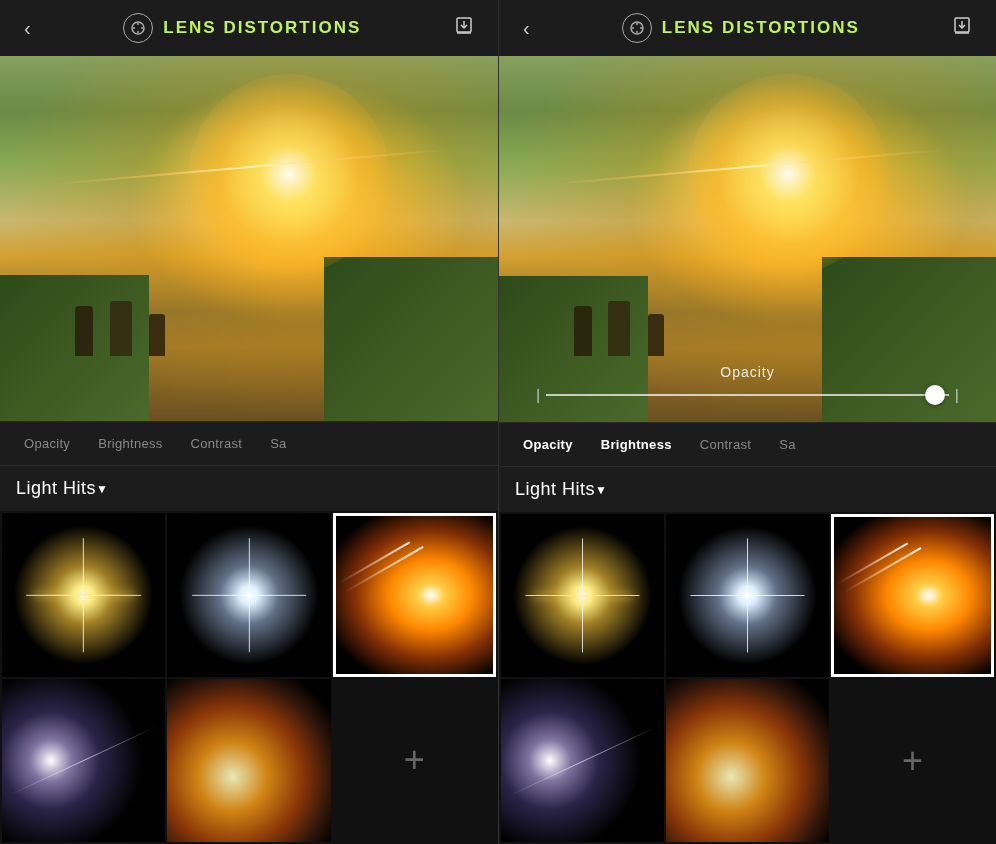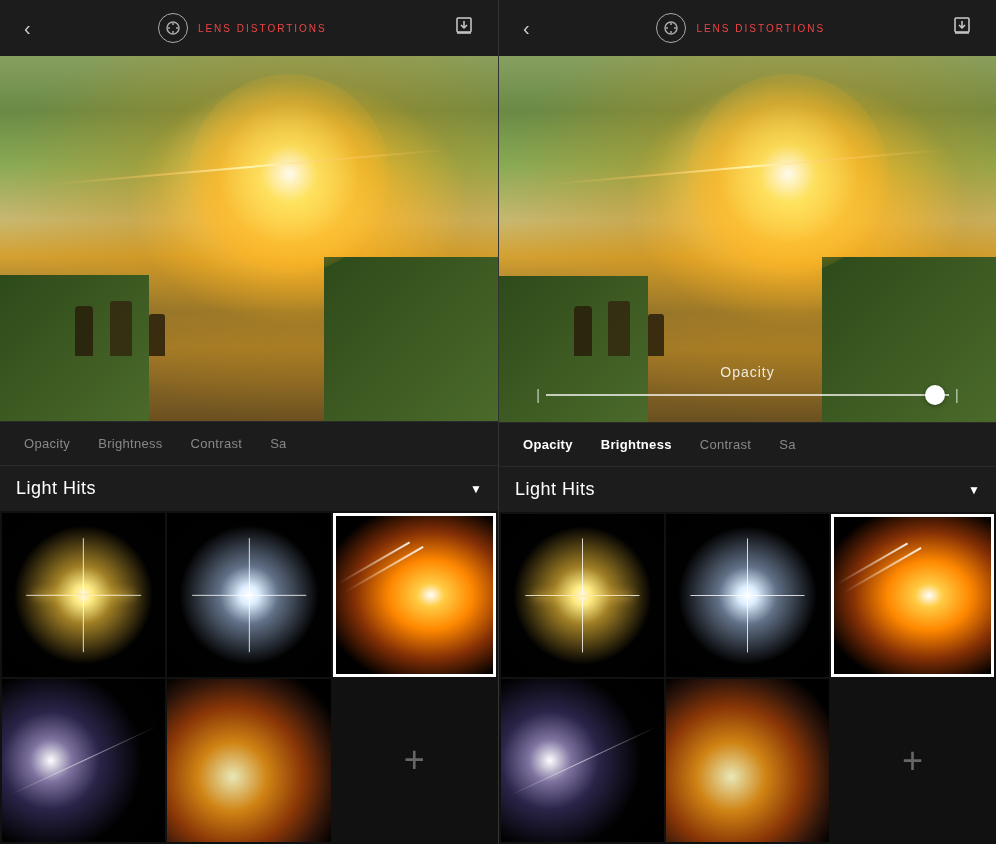--- a/index.html
+++ b/index.html
@@ -45,24 +45,24 @@
       width: 30px;
       height: 30px;
       border-radius: 50%;
       border: 1.5px solid #aaa;
       display: flex;
       align-items: center;
       justify-content: center;
     }
 
     .header-title {
-      color: #ef4444;
-      font-size: 10px;
+      color: #bef264;
+      font-size: 17px;
       letter-spacing: 2px;
-      font-weight: 400;
+      font-weight: 700;
     }
 
     .back-btn {
       color: #ccc;
       font-size: 20px;
       cursor: pointer;
       padding: 4px 8px;
     }
 
     .download-btn {
@@ -217,21 +217,20 @@
       background: #1a1a1a;
       flex-shrink: 0;
     }
 
     .category-bar {
       height: 46px;
       background: #1c1c1c;
       display: flex;
       align-items: center;
       padding: 0 16px;
-      justify-content: space-between;
       border-top: 1px solid #2a2a2a;
     }
 
     .category-title {
       color: #fff;
       font-size: 18px;
       font-weight: 300;
       letter-spacing: 0.5px;
     }
 

